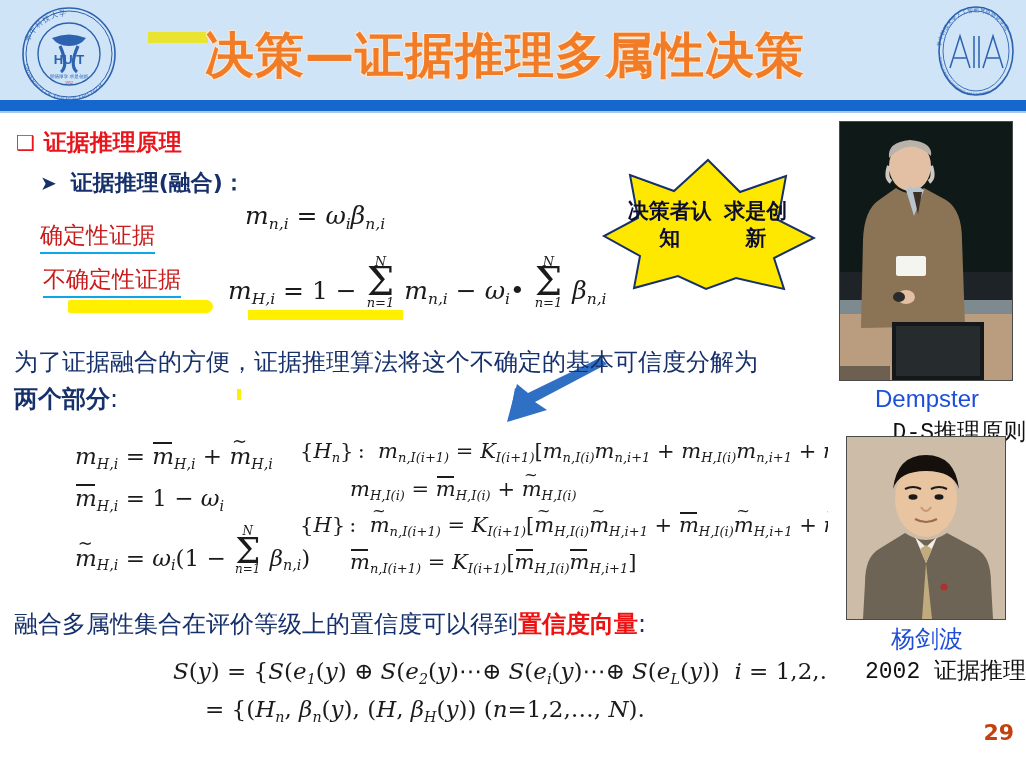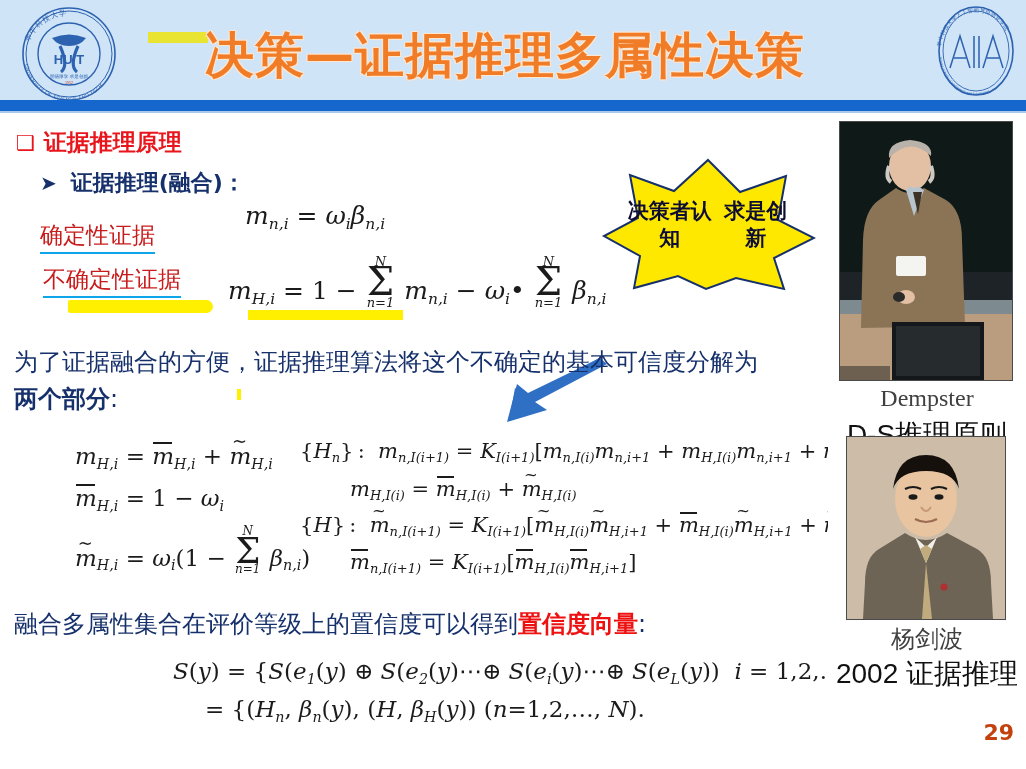--- a/index.html
+++ b/index.html
@@ -132,25 +132,25 @@
   #f10{left:173px;top:545px;font-size:23px;}
   #f11{left:205px;top:583px;font-size:23px;}
 
   
   #sidebar{position:absolute;left:828px;top:113px;width:198px;height:656px;background:#fff;}
   .photo-frame{position:absolute;border:1px solid #4a4a4a;overflow:hidden;background:#111;}
   #photo1{left:11px;top:8px;width:172px;height:258px;}
   #photo2{left:18px;top:323px;width:158px;height:182px;}
   .cap-name{
     position:absolute;width:198px;text-align:center;left:0;
-    font-family:Liberation Serif, serif;font-size:24px;color:#404040;white-space:nowrap;
+    font-family:Liberation Sans, sans-serif;font-size:24px;color:#1d4ed8;white-space:nowrap;
   }
   .cap-sub{
-    position:absolute;width:198px;text-align:center;left:0;
-    font-family:Liberation Sans, sans-serif;font-size:28px;color:#111;white-space:nowrap;
+    position:absolute;width:198px;text-align:right;left:0;
+    font-family:Liberation Mono, monospace;font-size:23px;color:#111;white-space:nowrap;
   }
   #cap1{top:272px;}
   #cap1b{top:303px;}
   #cap2{top:510px;}
   #cap2b{top:542px;}
   #pagenum{
     position:absolute;left:0;top:607px;width:186px;text-align:right;
     font-family:"DejaVu Sans",sans-serif;font-size:22px;font-weight:bold;color:#c2410c;
   }
 </style>

